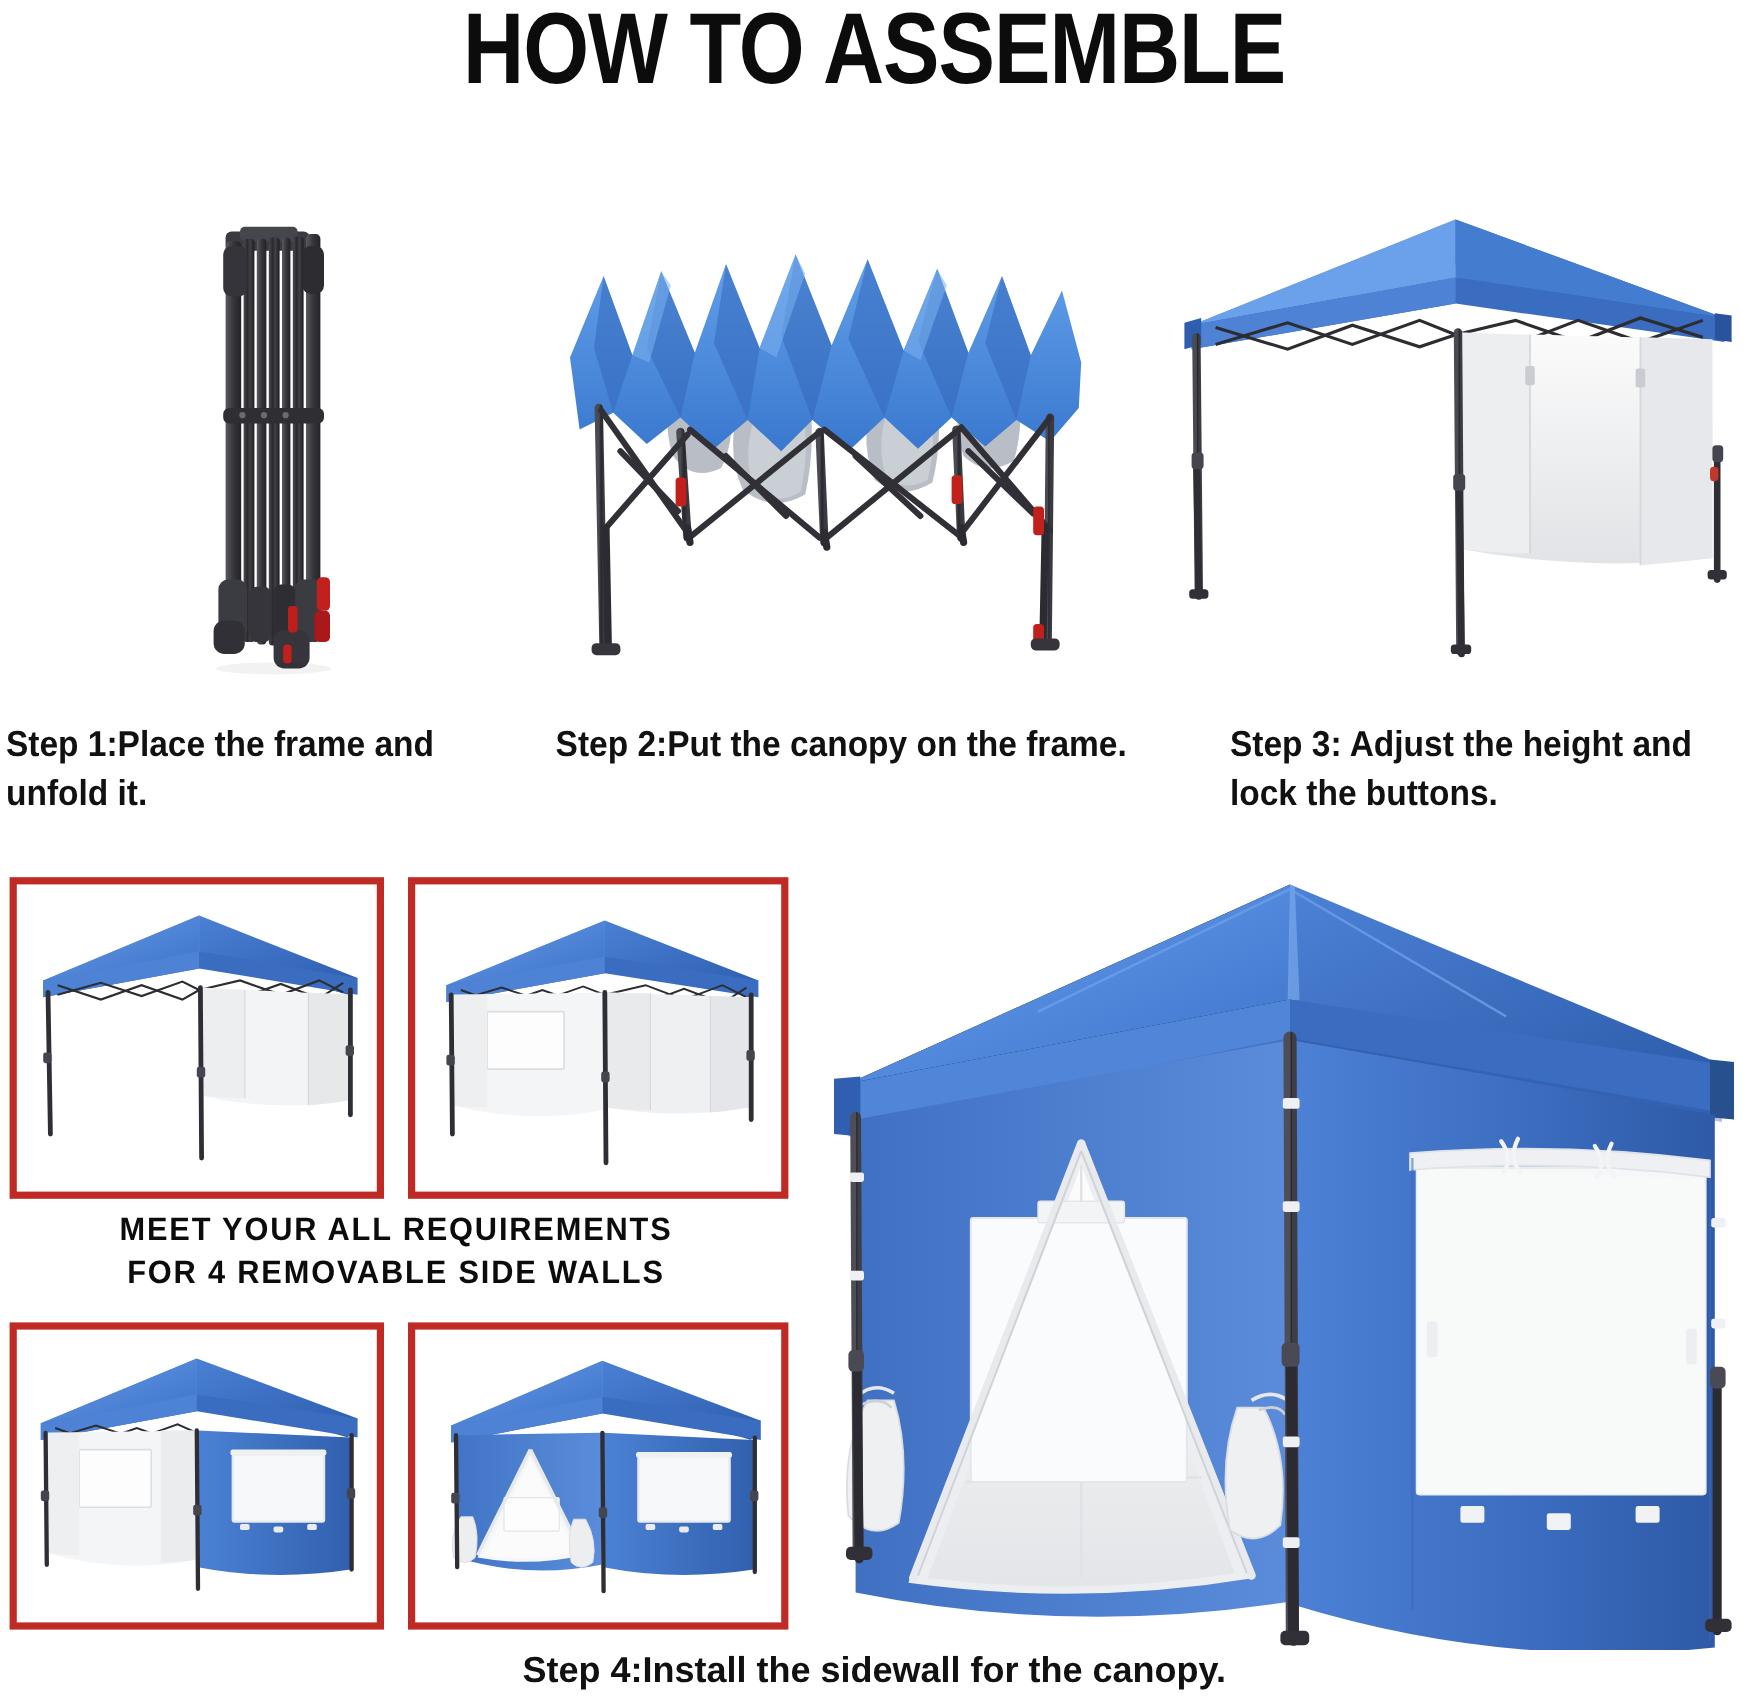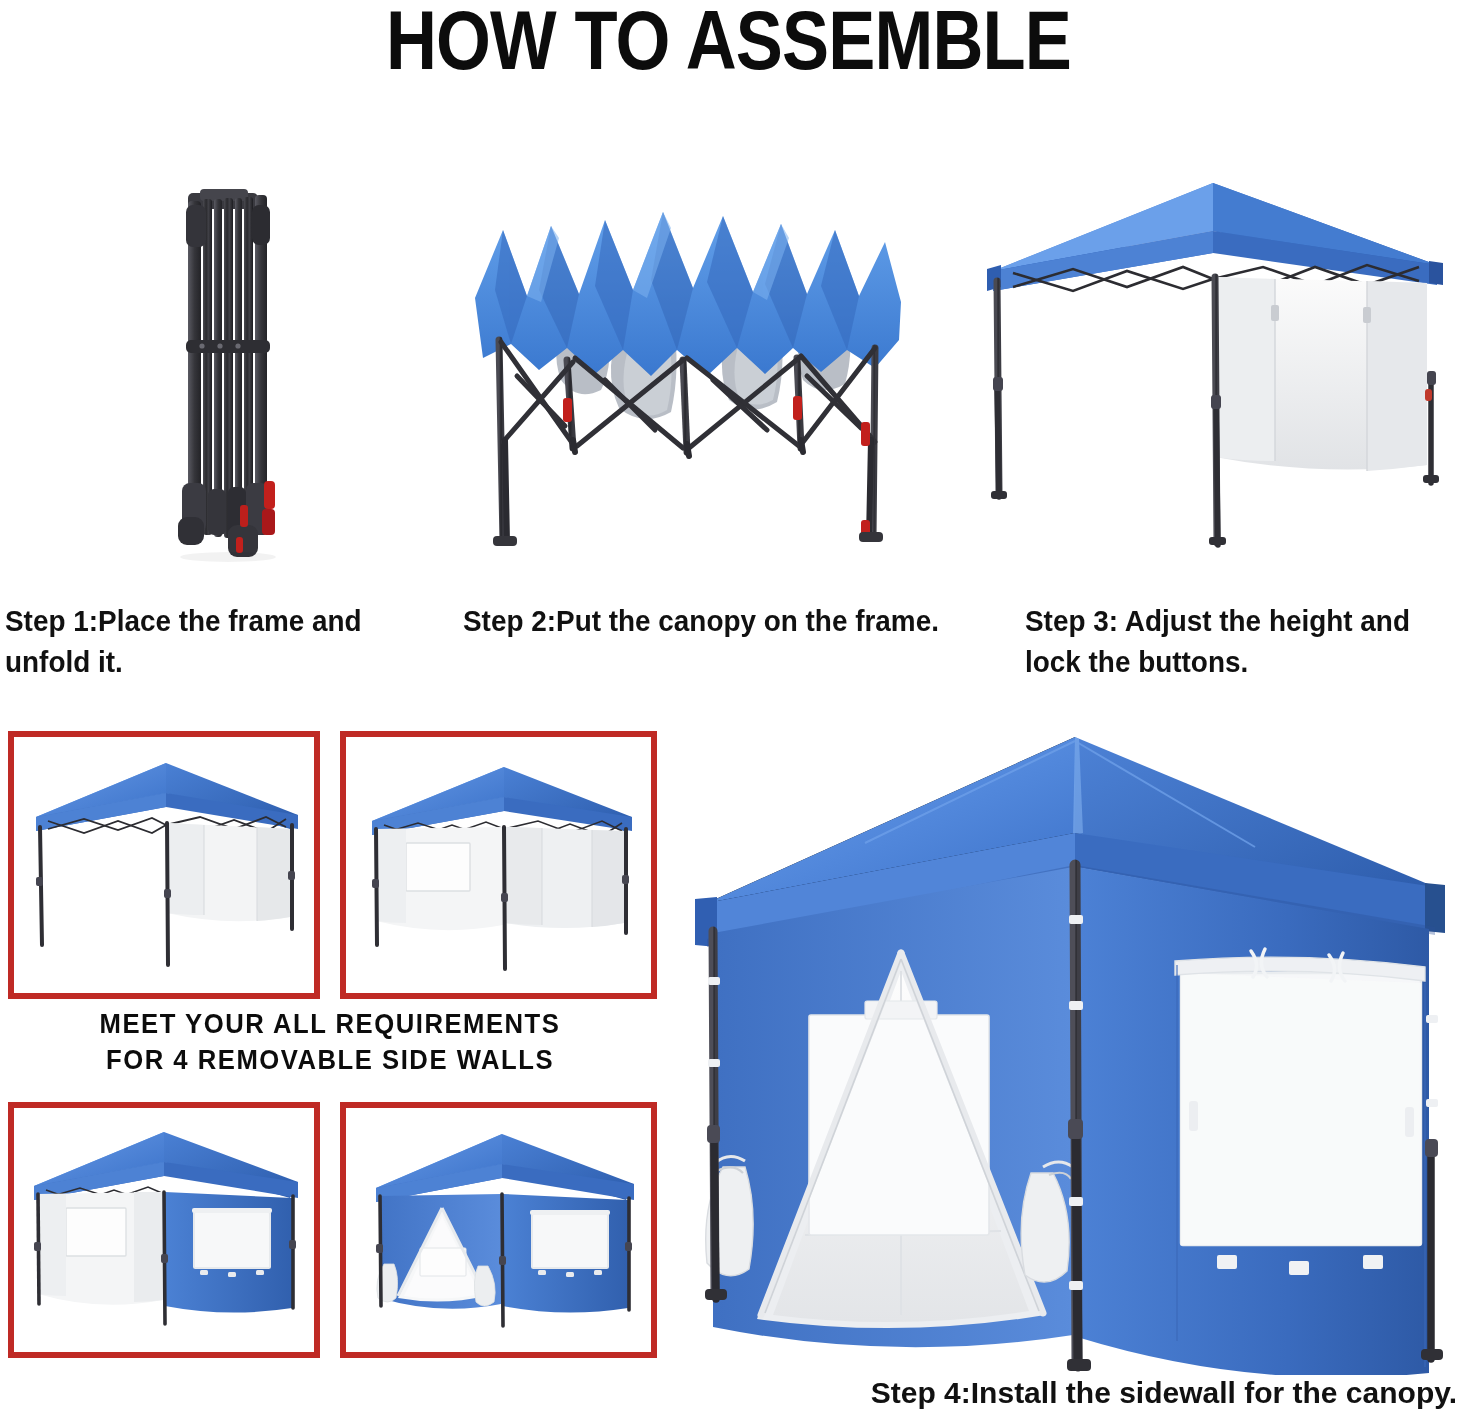--- a/index.html
+++ b/index.html
@@ -16,21 +16,21 @@
     white-space:nowrap;
   }
   
   .caption{
     position:absolute;font-weight:700;font-size:30px;line-height:41px;
     color:#111;transform:scaleX(.93);transform-origin:0 0;
   }
   .cap1{left:5px;top:600px;width:430px;}
   .cap2{left:463px;top:600px;width:560px;}
   .cap3{left:1025px;top:600px;width:450px;}
-  .cap4{left:0;top:1372px;width:1457px;text-align:right;transform:none;}
+  .cap4{left:0;top:1372px;width:1457px;text-align:center;transform:none;}
   
   .banner{
     position:absolute;left:30px;top:1006px;width:600px;text-align:center;
     font-weight:700;font-size:27px;line-height:36px;letter-spacing:1.6px;
     color:#0c0c0c;transform:scaleX(.95);transform-origin:50% 0;
   }
   
   .thumb{position:absolute;border:6px solid #bf2a25;background:#fff;overflow:hidden;}
   .t1{left:8px;  top:731px;  width:300px;height:256px;}
   .t2{left:340px;top:731px;  width:305px;height:256px;}

